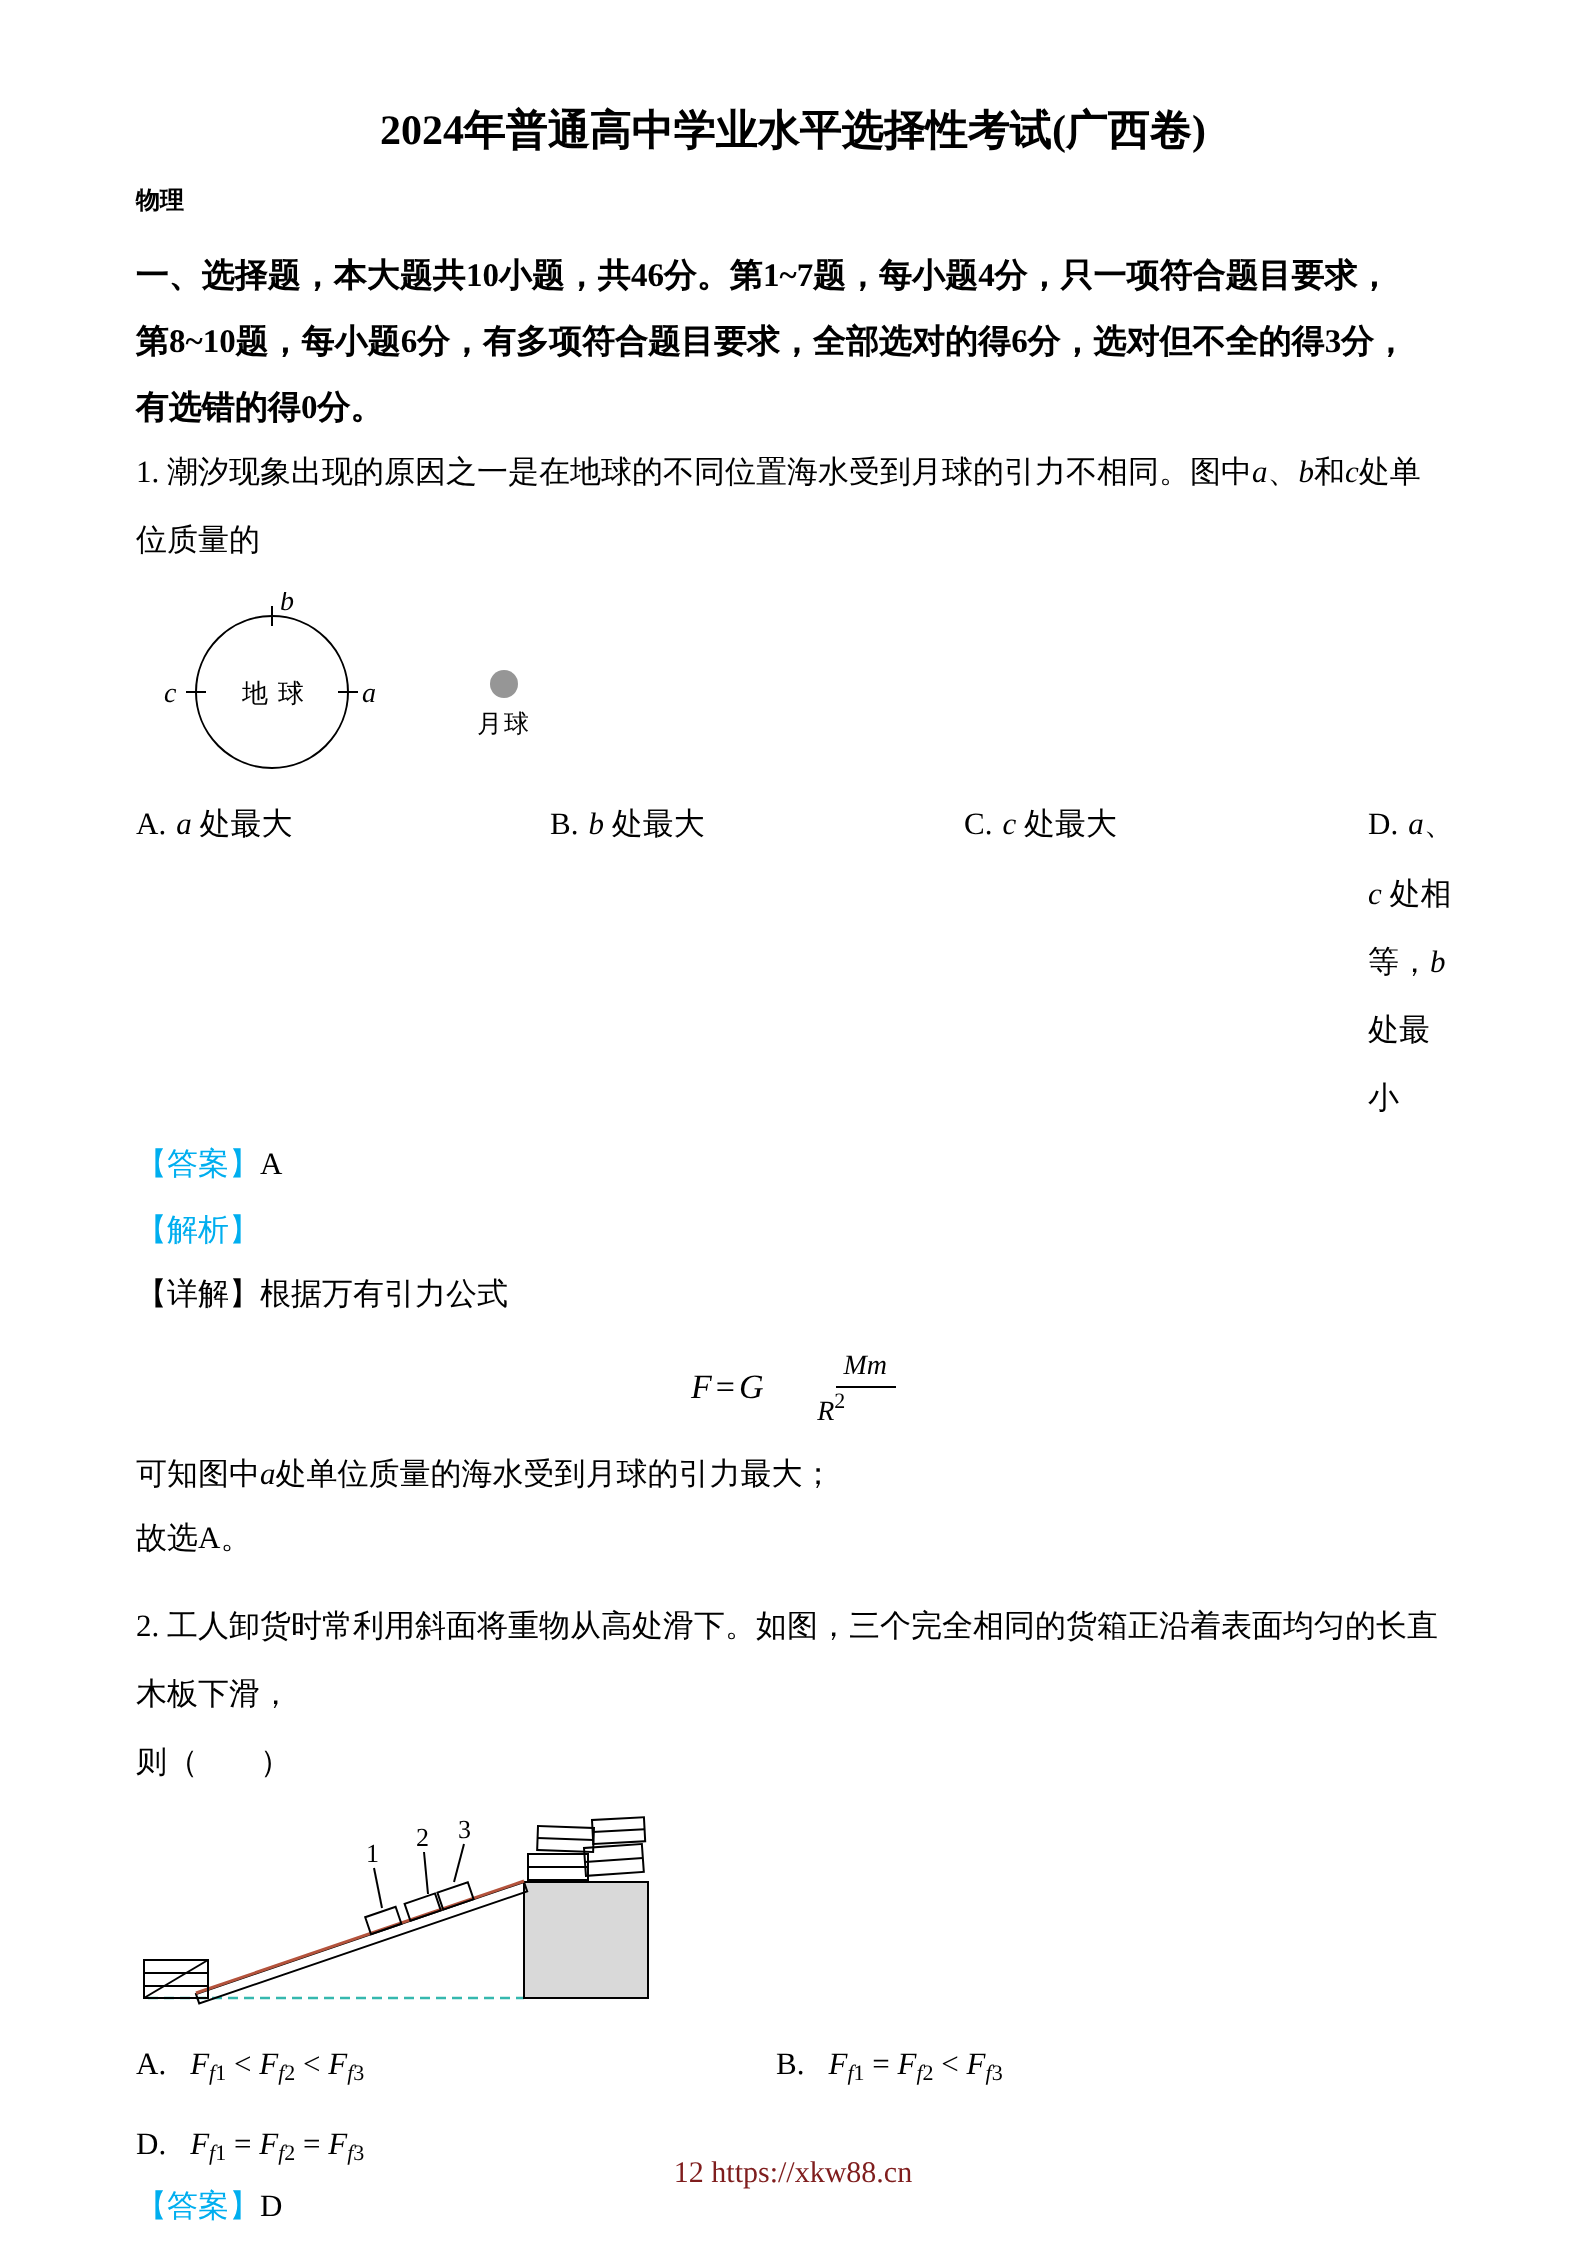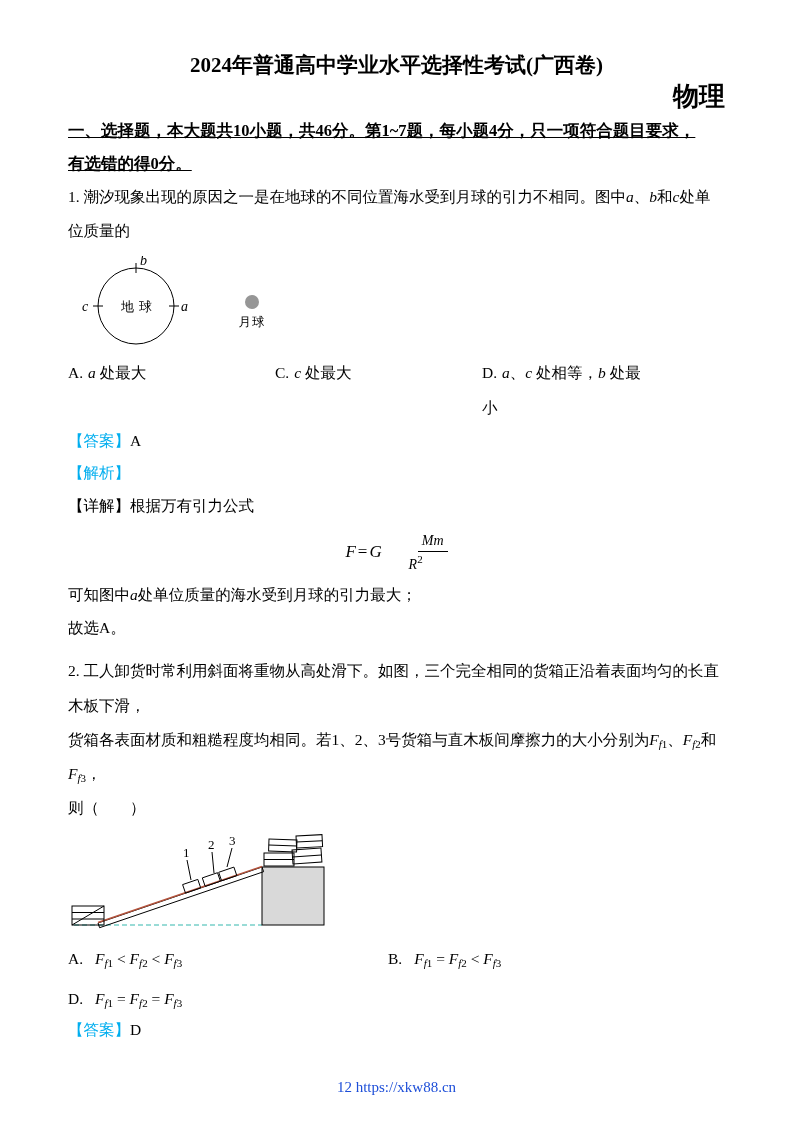--- a/index.html
+++ b/index.html
@@ -1,23 +1,23 @@
 <!DOCTYPE html>
 <html><head>
 <meta charset="utf-8">
 <style>
   * { margin:0; padding:0; box-sizing:border-box; }
   html,body { background:#ffffff; }
   body { width:793px; font-family:"Liberation Serif","DejaVu Serif",serif; color:#000; }
   .page { width:793px; height:1122px; background:#fff; position:relative; padding:52px 68px 0 68px; overflow:hidden; }
 
   .title { text-align:center; font-weight:bold; font-size:21px; line-height:1.3; }
-  .subject { text-align:right; font-weight:bold; font-size:26px; }
+  .subject { text-align:left; font-weight:bold; font-size:12px; margin-top:13px; }
 
-  .instructions { font-weight:bold; font-size:16.5px;text-decoration:underline; }
+  .instructions { margin-top:12px; font-weight:bold; font-size:16.5px; }
   .ins-line { line-height:2.0; }
 
   .q-block { font-size:15.5px; }
   .q-line { line-height:2.2; }
 
   .diagram1 { display:block; margin:8px 0 0 12px; }
   .diagram2 { display:block; margin:6px 0 2px 2px; }
 
   .q1-options { display:grid; grid-template-columns:165px 165px 160px 1fr; line-height:2.2;gap:42px; }
   .opt-label { margin-right:5px; }
@@ -32,39 +32,40 @@
   .formula > span { margin:0 1px; }
   .it { font-style:italic; font-family:"Liberation Serif","DejaVu Serif",serif; }
   .frac { display:inline-block; vertical-align:middle; text-align:center; line-height:1.25; font-size:14px; }
   .frac-num { display:block; border-bottom:1px solid #000; padding:0 4px 1px 4px;margin-left:34px; }
   .frac-den { display:block; padding-top:1px; }
 
   .rt-i { font-style:italic; font-family:"Liberation Serif","DejaVu Serif",serif; }
   .rt-sub { font-size:11px; vertical-align:-3px; }
   .rt-sup { font-size:11px; vertical-align:6px; }
 
-  .footer { position:absolute; left:0; right:0; bottom:26px; text-align:center; color:#1d4ed8; font-size:15px; }
+  .footer { position:absolute; left:0; right:0; bottom:26px; text-align:center; color:#7f1d1d; font-size:15px; }
 
   svg .stroke { stroke:#000; fill:none; stroke-width:1; }
   svg text { fill:#000; }
   .svg-it { font-family:"Liberation Serif","DejaVu Serif",serif; font-style:italic; font-size:14px; }
   .svg-cjk { font-size:13px; letter-spacing:5px; }
   .svg-cjk-s { font-size:12.5px; letter-spacing:1px; }
   .svg-num { font-size:13px; }
 </style>
 </head>
 <body>
 
 <div class="page">
 
   <div class="title">2024年普通高中学业水平选择性考试(广西卷)</div>
   <div class="subject">物理</div>
 
   <div class="instructions">
     <div class="ins-line">一、选择题，本大题共10小题，共46分。第1~7题，每小题4分，只一项符合题目要求，</div>
+    <div class="ins-line">第8~10题，每小题6分，有多项符合题目要求，全部选对的得6分，选对但不全的得3分，</div>
     <div class="ins-line">有选错的得0分。</div>
   </div>
 
   <div class="q-block">
     <div class="q-line"><span>1. 潮汐现象出现的原因之一是在地球的不同位置海水受到月球的引力不相同。图中</span><span class="rt-i">a</span><span>、</span><span class="rt-i">b</span><span>和</span><span class="rt-i">c</span><span>处单位质量的</span></div>
 
     <svg class="diagram1" width="260" height="100" viewBox="0 0 260 100">
       <circle class="stroke" cx="56" cy="50" r="38"></circle>
       <text class="svg-cjk" x="59" y="55" text-anchor="middle">地球</text>
       <line class="stroke" x1="56" y1="7" x2="56" y2="17"></line>
@@ -72,20 +73,21 @@
       <line class="stroke" x1="13" y1="50" x2="23" y2="50"></line>
       <text class="svg-it" x="60" y="9">b</text>
       <text class="svg-it" x="101" y="55">a</text>
       <text class="svg-it" x="2" y="55">c</text>
       <circle cx="172" cy="46" r="7" fill="#969696"></circle>
       <text class="svg-cjk-s" x="172" y="70" text-anchor="middle">月球</text>
     </svg>
 
     <div class="q1-options">
       <div><span class="opt-label">A.</span><span><span class="rt-i">a</span><span> 处最大</span></span></div>
+      <div><span class="opt-label">B.</span><span><span class="rt-i">b</span><span> 处最大</span></span></div>
       <div><span class="opt-label">C.</span><span><span class="rt-i">c</span><span> 处最大</span></span></div>
       <div><span class="opt-label">D.</span><span><span class="rt-i">a</span><span>、</span><span class="rt-i">c</span><span> 处相等，</span><span class="rt-i">b</span><span> 处最小</span></span></div>
     </div>
 
     <div class="ansline">
       <span class="tag-blue">【答案】</span><span>A</span>
     </div>
     <div class="ansline">
       <span class="tag-blue">【解析】</span>
     </div>
@@ -96,21 +98,20 @@
     <div class="formula">
       <span class="it">F</span><span>=</span><span class="it">G</span><span class="frac"><span class="frac-num"><span class="rt-i">M</span><span class="rt-i">m</span></span><span class="frac-den"><span class="rt-i">R</span><span class="rt-sup">2</span></span></span>
     </div>
 
     <div class="ansline"><span>可知图中</span><span class="rt-i">a</span><span>处单位质量的海水受到月球的引力最大；</span></div>
     <div class="ansline">故选A。</div>
   </div>
 
   <div class="q-block" style="margin-top:10px;">
     <div class="q-line"><span>2. 工人卸货时常利用斜面将重物从高处滑下。如图，三个完全相同的货箱正沿着表面均匀的长直木板下滑，</span></div>
-    <div class="q-line"><span>货箱各表面材质和粗糙程度均相同。若1、2、3号货箱与直木板间摩擦力的大小分别为</span><span class="rt-i">F</span><span class="rt-sub rt-i">f</span><span class="rt-sub">1</span><span>、</span><span class="rt-i">F</span><span class="rt-sub rt-i">f</span><span class="rt-sub">2</span><span>和</span><span class="rt-i">F</span><span class="rt-sub rt-i">f</span><span class="rt-sub">3</span><span>，</span></div>
     <div class="q-line"><span>则（　　）</span></div>
 
     <svg class="diagram2" width="270" height="108" viewBox="0 0 270 108">
       <line x1="4" y1="94" x2="192" y2="94" stroke="#35b8ae" stroke-width="1.2" stroke-dasharray="5,3"></line>
       <rect x="192" y="36" width="62" height="58" fill="#d9d9d9" stroke="#000" stroke-width="1"></rect>
       <polygon class="stroke" points="28,92 192,36 193.6,40.7 29.6,96.7"></polygon>
       <line x1="28" y1="91.5" x2="192" y2="35.5" stroke="#b4533c" stroke-width="1.5"></line>
 
       <polygon class="stroke" points="115.5,62.1 130.7,56.9 127.8,48.4 112.6,53.6"></polygon>
       <polygon class="stroke" points="135.2,55.4 150.4,50.2 147.5,41.7 132.3,46.9"></polygon>

